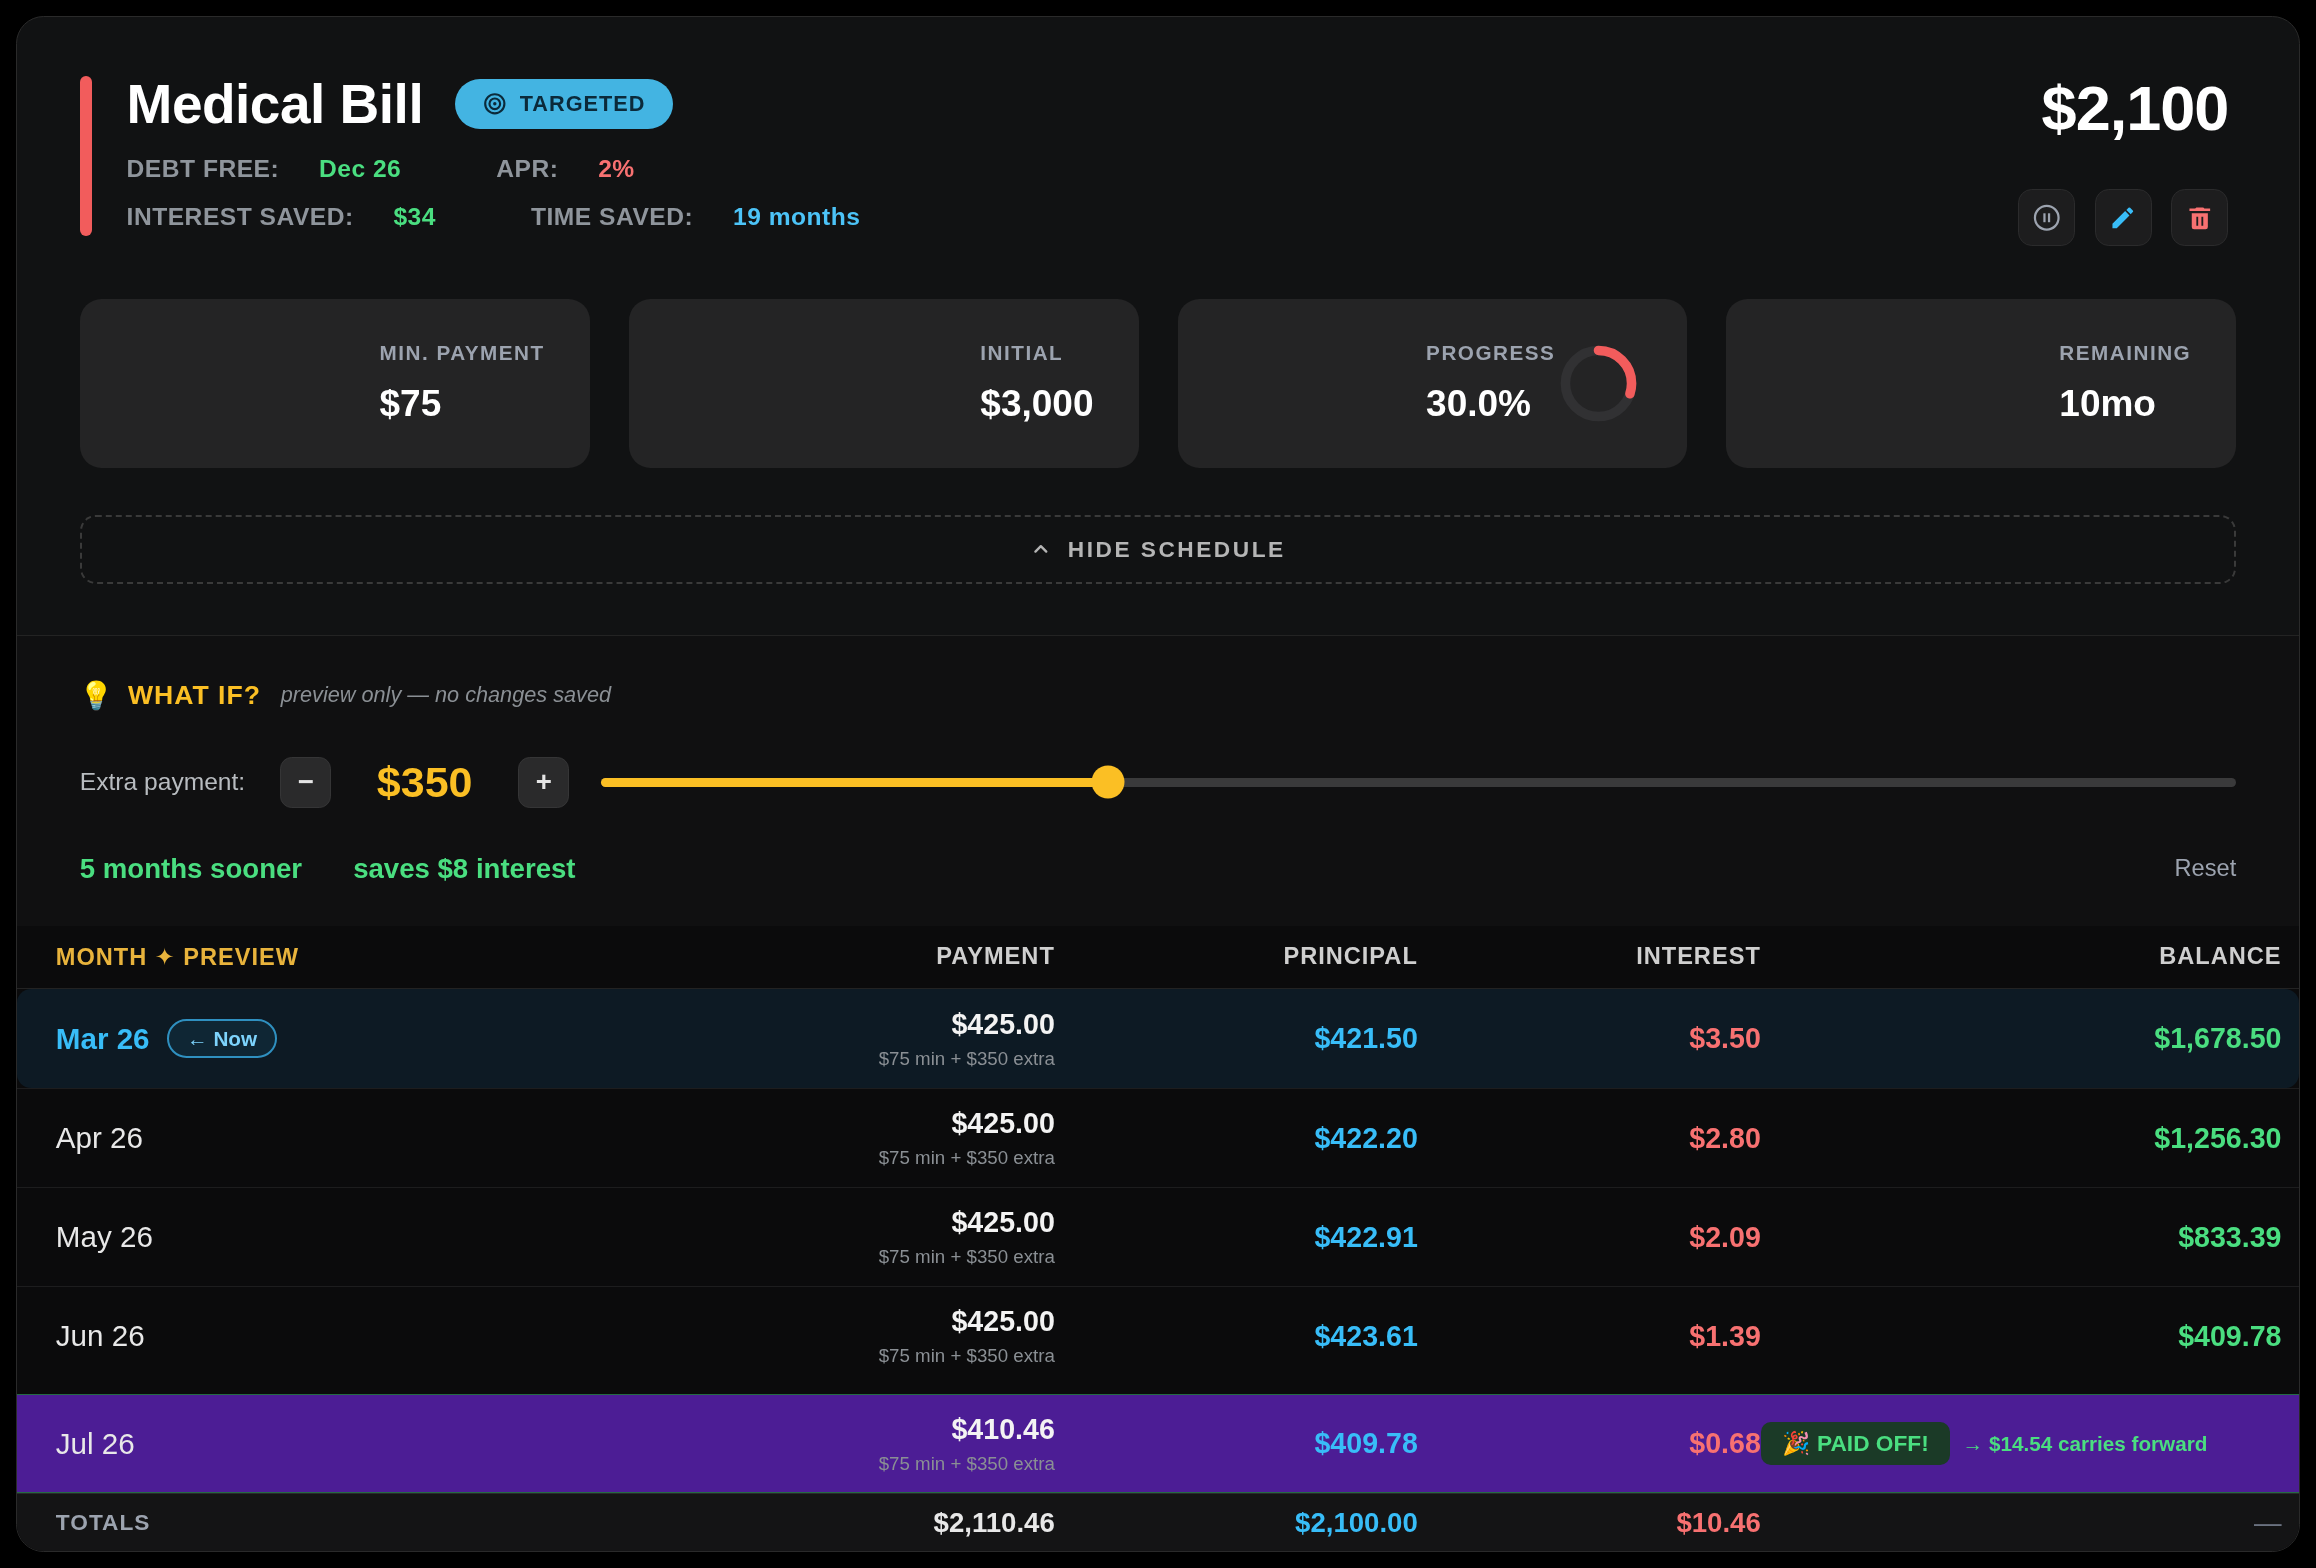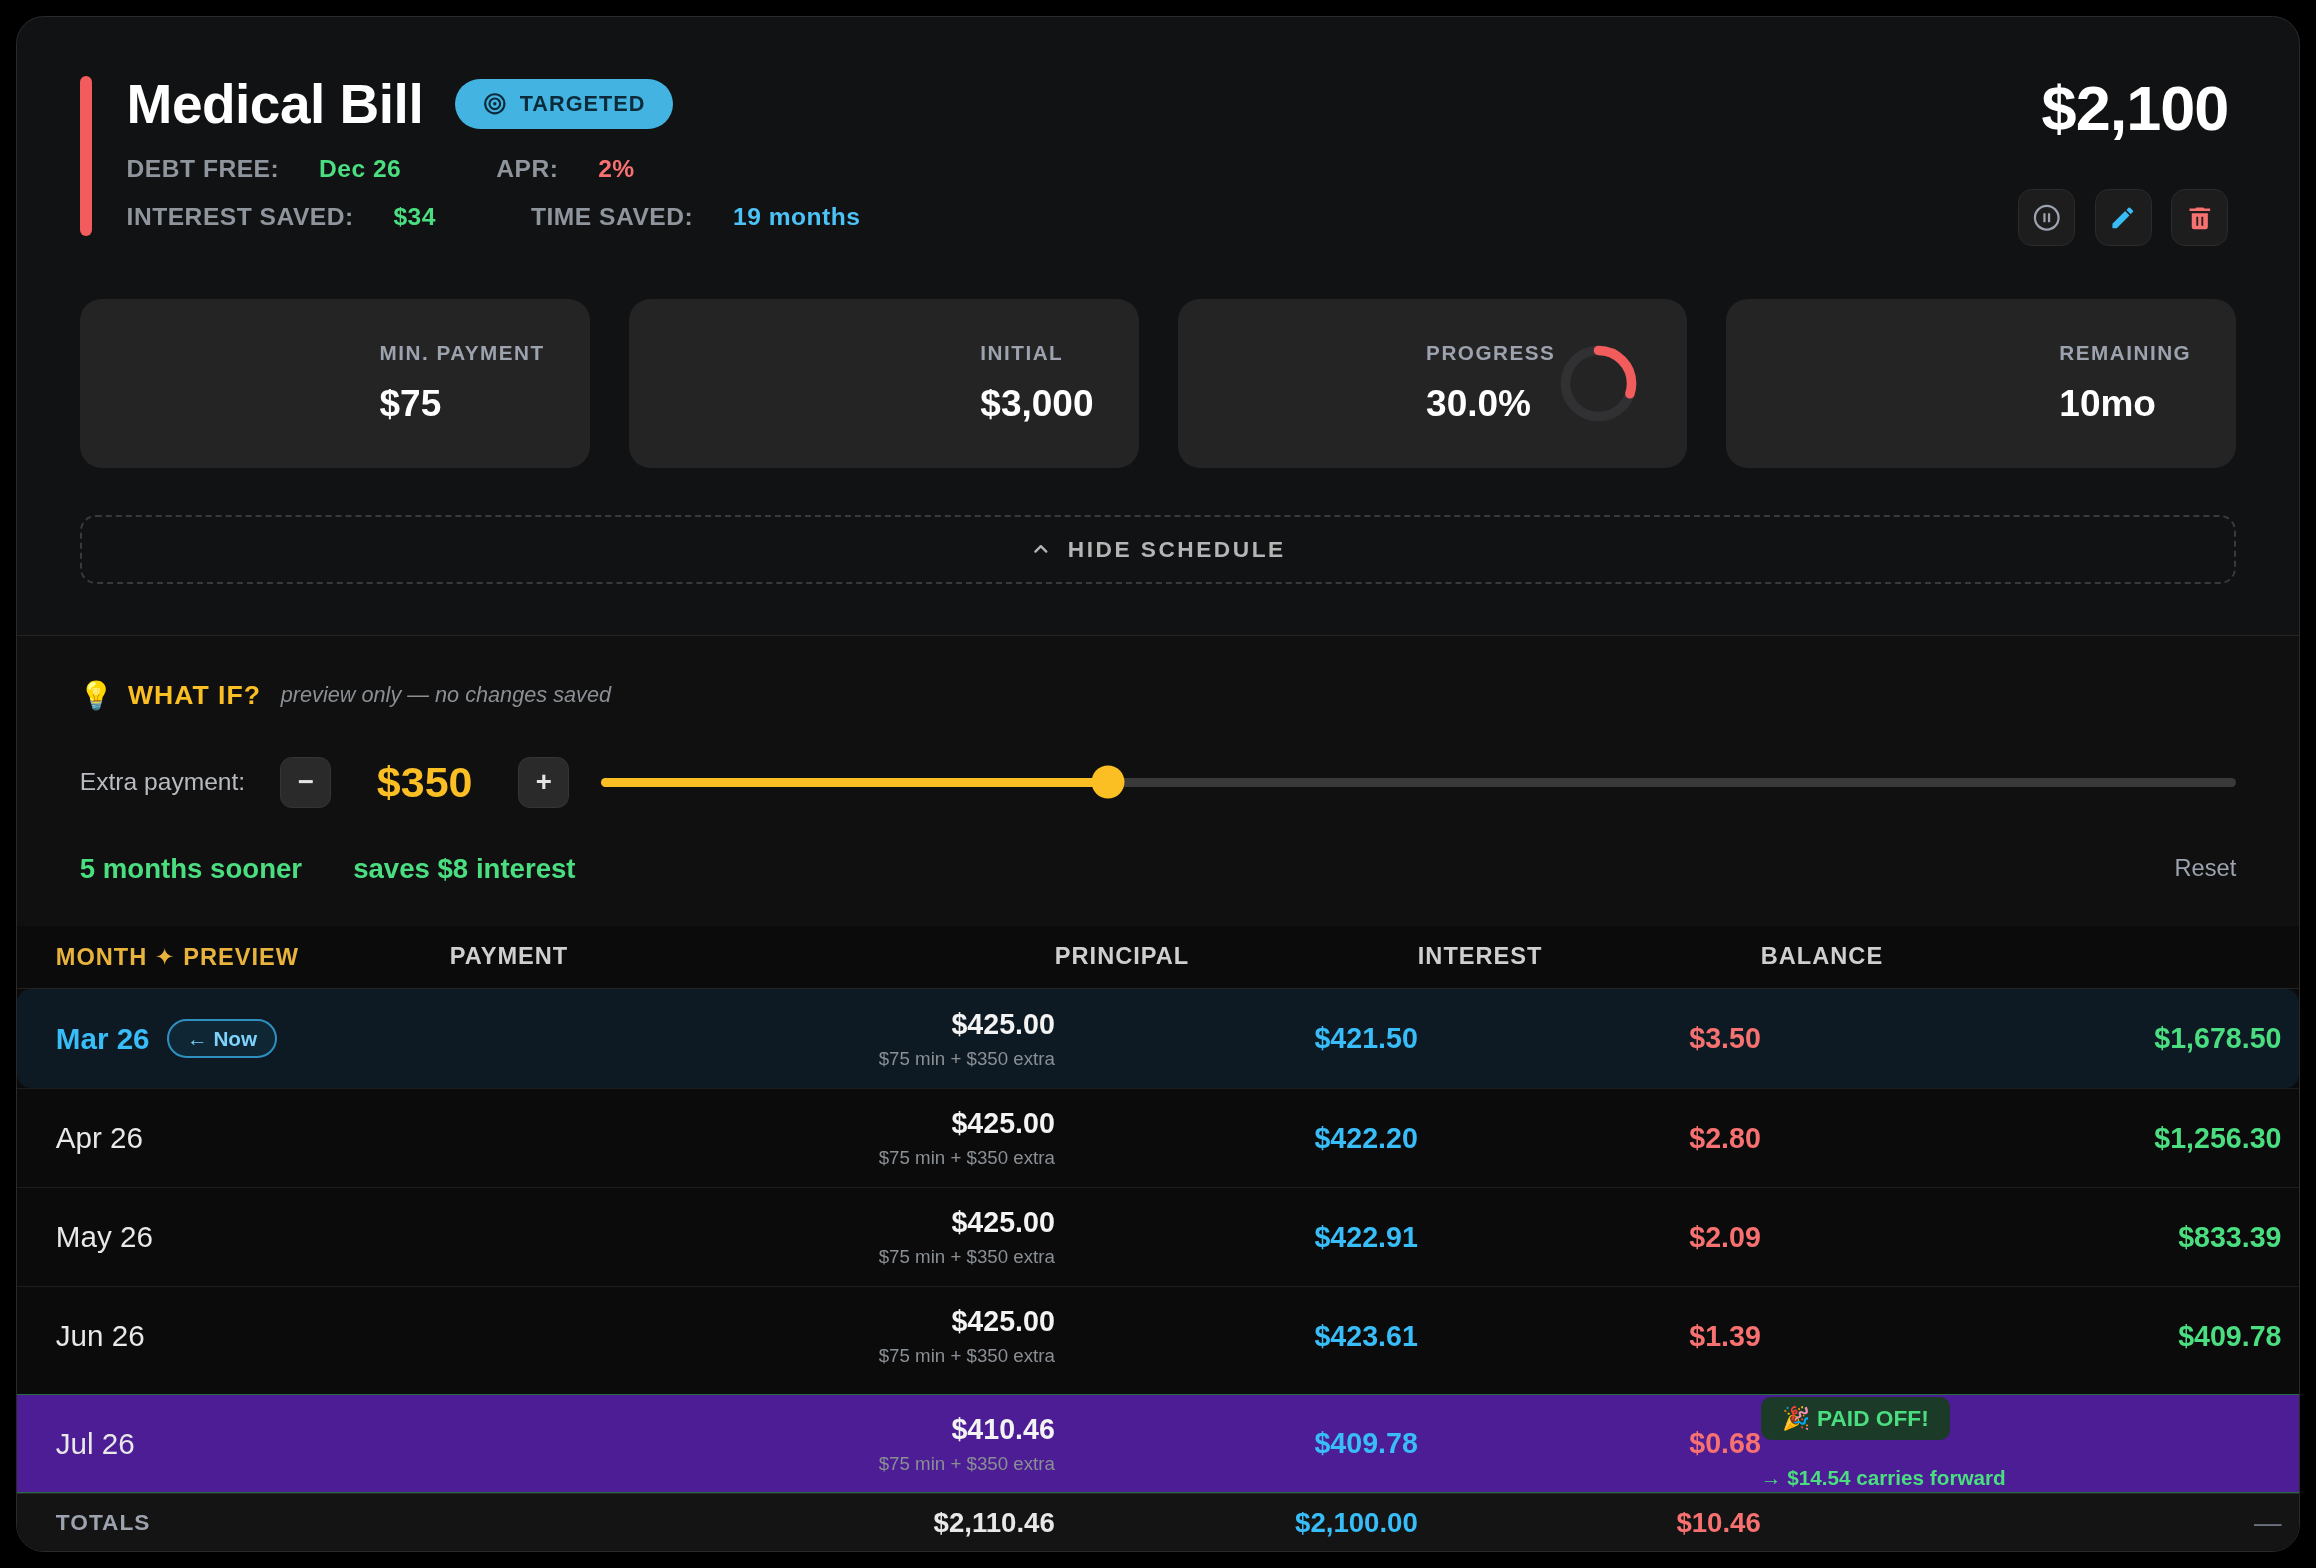--- a/index.html
+++ b/index.html
@@ -70,41 +70,41 @@
   .slider-thumb { position:absolute; top:17.7px; width:33px; height:33px; border-radius:50%; background:#fbbf24; transform:translate(-50%,-50%); }
   .wi-result-row { display:flex; align-items:center; margin-top:45px; }
   .res-green { color:#4ade80; font-size:27.6px; font-weight:800; }
   .res-gap { width:51px; }
   .reset-btn { margin-left:auto; color:#9ca3af; font-size:23.6px; cursor:pointer; }
 
   
   .sched-table { flex:1; min-height:0; display:flex; flex-direction:column; background:#0b0b0c; }
   .t-grid { display:grid; grid-template-columns:394px 605px 363px 343px 1fr; padding:0 17.7px 0 39px; align-items:center; }
   .t-head { height:73px; border-bottom:1px solid #232323; }
-  .th { font-size:23.6px; font-weight:800; letter-spacing:1px; color:#cfcfcf; text-align:left; }
+  .th { font-size:23.6px; font-weight:800; letter-spacing:1px; color:#cfcfcf; text-align:right; }
   .th-month { color:#e8b33c; text-align:left; }
   .t-rows { flex:1; display:flex; flex-direction:column; }
   .t-row { flex:1; min-height:99px; }
   .t-row + .t-row { border-top:1px solid #1d1d1e; }
   .cell-month { display:flex; align-items:center; gap:17.7px; font-size:29.6px; color:#e8e8e8; font-weight:500; }
   .row-now { background:#0d1a24;border-radius:14px; }
   .row-now .cell-month { color:#38bdf8; font-weight:800; }
   .now-badge {
     border:2px solid #2f90c0; background:rgba(56,189,248,0.08); color:#7dd3fc;
     border-radius:984px; padding:5.9px 17.7px; font-size:20.7px; font-weight:800;
   }
   .cell-payment { display:flex; flex-direction:column; align-items:flex-end; justify-content:center; }
   .pay-main { font-size:28.6px; font-weight:700; color:#f3f3f3; }
   .pay-note { font-size:18.7px; color:#8a8f94; margin-top:6.9px; }
   .cell-num { text-align:right; font-size:28.6px; font-weight:700; }
   .num-cyan { color:#38bdf8; }
   .num-red { color:#f87171; }
   .num-green { color:#4ade80; font-weight:800; }
   .row-paid { background:#4c1d95; border-top:1px solid #256b44 !important; border-bottom:1px solid #256b44;margin-top:9px; }
-  .cell-paid { display:flex; flex-direction:column; align-items:flex-start; gap:26px; }
+  .cell-paid { display:flex; flex-direction:row; align-items:center; gap:12px; }
   .paid-badge { background:#1b3a27; color:#4ade80; border-radius:9.9px; padding:7.9px 21.7px; font-size:22.7px; font-weight:800; }
   .carry-note { color:#4ade80; font-size:20.7px; font-weight:700; }
   .t-totals { height:67px; background:#141415; border-top:1px solid #2a2a2b; }
   .totals-label { color:#9ca3af; font-size:22.7px; font-weight:700; letter-spacing:1px; }
   .totals-num { text-align:right; font-size:27.6px; font-weight:800; }
   .totals-pay { color:#e8e8e8; }
   .totals-dash { color:#6b7280; font-weight:400; }
 </style>
 </head>
 <body>

